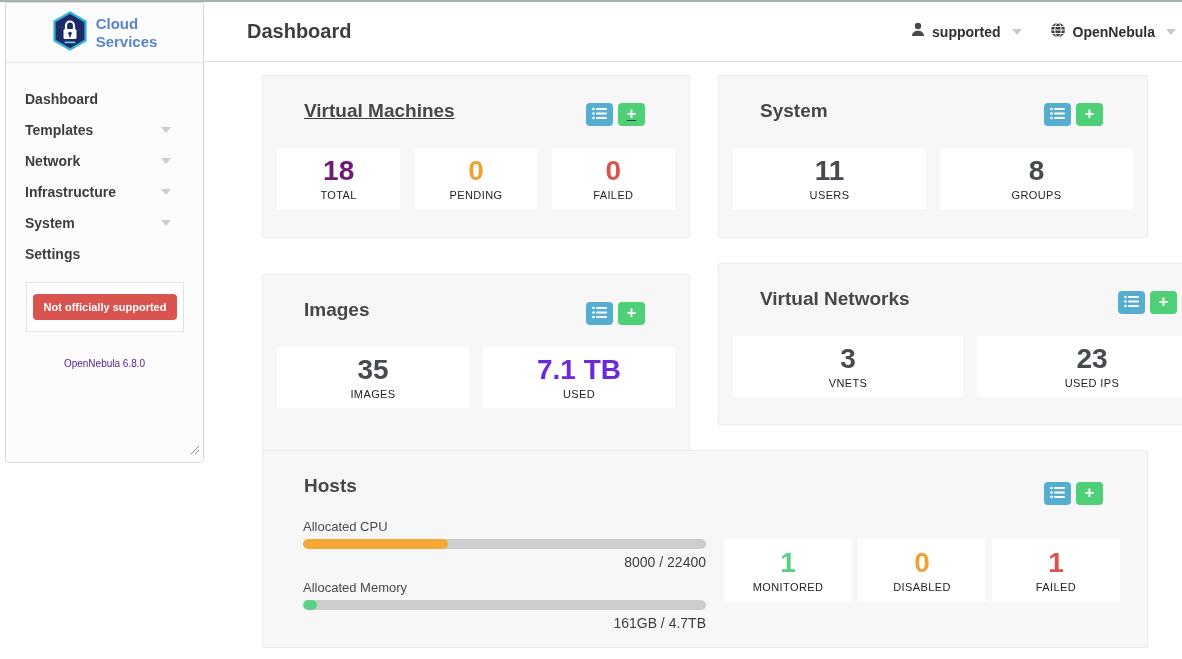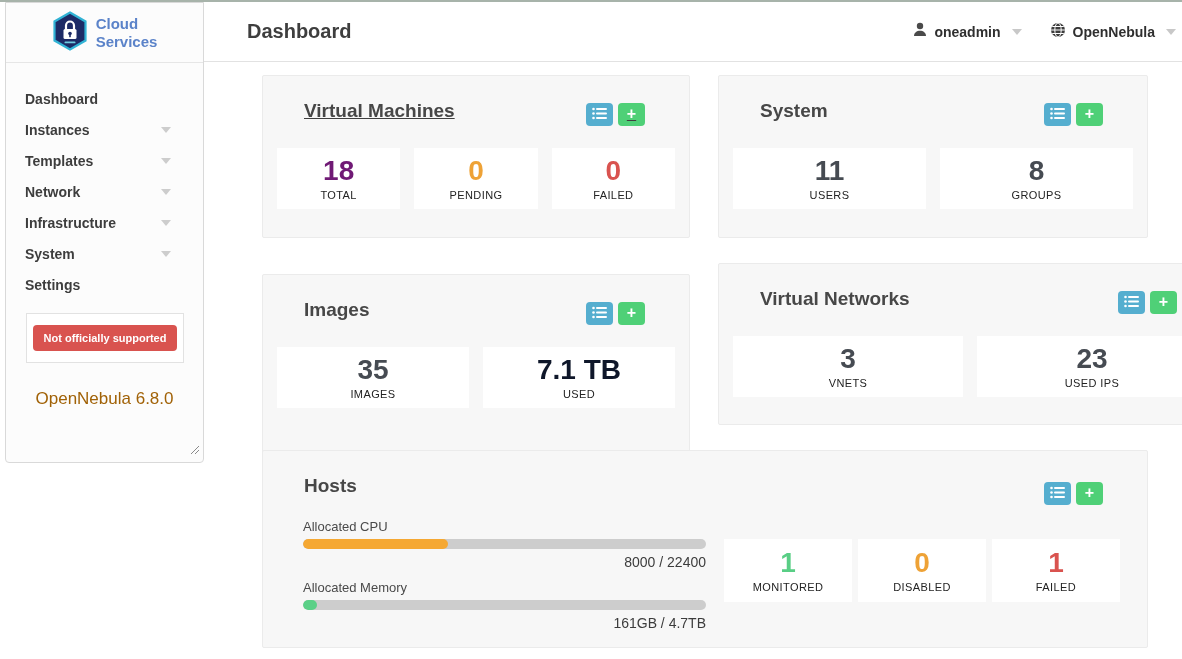--- a/index.html
+++ b/index.html
@@ -34,21 +34,21 @@
   }
   .support-box {
     margin:13px 19px 0 20px; background:#ffffff; border:1px solid #e2e2e2;
     height:50px; display:flex; align-items:center; justify-content:center;
   }
   .support-btn {
     background:#d9534f; color:#ffffff; font-size:11px; font-weight:bold;
     border:none; border-radius:4px; padding:7px 11px; cursor:pointer;
     font-family:"Liberation Sans", sans-serif;
   }
-  .version { margin-top:26px; text-align:center; font-size:17px; color:#a16207; }
+  .version { margin-top:26px; text-align:center; font-size:10px; color:#4c1d95; }
   .resize-handle { position:absolute; right:3px; bottom:3px; cursor:nwse-resize; }
 
   
   .topbar {
     position:absolute; left:204px; top:2px; width:978px; height:60px;
     background:#ffffff; border-bottom:1px solid #e2e2e2;
     display:flex; align-items:center;
   }
   .page-title { margin-left:43px; font-size:20px; font-weight:600; color:#3e3e3e; }
   .topbar-right { margin-left:auto; margin-right:6px; display:flex; align-items:center; gap:28px; }
@@ -106,24 +106,20 @@
       <div>Cloud</div>
       <div>Services</div>
     </span>
   </div>
 
   <nav class="menu">
     <div class="menu-item">
       <span>Dashboard</span>
     </div>
     <div class="menu-item">
-      <span>Instances</span>
-      <span class="chev"></span>
-    </div>
-    <div class="menu-item">
       <span>Templates</span>
       <span class="chev"></span>
     </div>
     <div class="menu-item">
       <span>Network</span>
       <span class="chev"></span>
     </div>
     <div class="menu-item">
       <span>Infrastructure</span>
       <span class="chev"></span>
@@ -153,21 +149,21 @@
 <header class="topbar">
   <h1 class="page-title">Dashboard</h1>
   <div class="topbar-right">
     <div class="top-menu">
       <span>
         <svg width="14" height="15" viewBox="0 0 14 15">
           <circle cx="7" cy="4" r="3.2" fill="#4a4a4a"></circle>
           <path d="M1 14 c0-3.3 2.7-5.3 6-5.3 s6 2 6 5.3 z" fill="#4a4a4a"></path>
         </svg>
       </span>
-      <span class="top-menu-label">oneadmin</span>
+      <span class="top-menu-label">supported</span>
       <span class="chev"></span>
     </div>
     <div class="top-menu">
       <span>
         <svg width="16" height="16" viewBox="0 0 16 16">
           <circle cx="8" cy="8" r="7" fill="#3d3d3d"></circle>
           <g stroke="#ffffff" stroke-width="1" fill="none">
             <ellipse cx="8" cy="8" rx="3.2" ry="7"></ellipse>
             <line x1="1" y1="8" x2="15" y2="8"></line>
             <line x1="2.2" y1="4.5" x2="13.8" y2="4.5"></line>
@@ -265,21 +261,21 @@
       </button>
       <button class="btn btn-add">+</button>
     </div>
   </div>
   <div class="stat-row">
     <div class="stat-box">
       <div class="stat-value" style="color: rgb(70, 75, 82);">35</div>
       <div class="stat-label">IMAGES</div>
     </div>
     <div class="stat-box">
-      <div class="stat-value" style="color: #0f172a;">7.1 TB</div>
+      <div class="stat-value" style="color: #6d28d9;">7.1 TB</div>
       <div class="stat-label">USED</div>
     </div>
   </div>
 </section>
 
 <section class="card" style="left:718px; top:263px; width:504px; height:162px;">
   <div class="card-head">
     <h2 class="card-title">Virtual Networks</h2>
     <div class="card-actions">
       <button class="btn btn-list">

